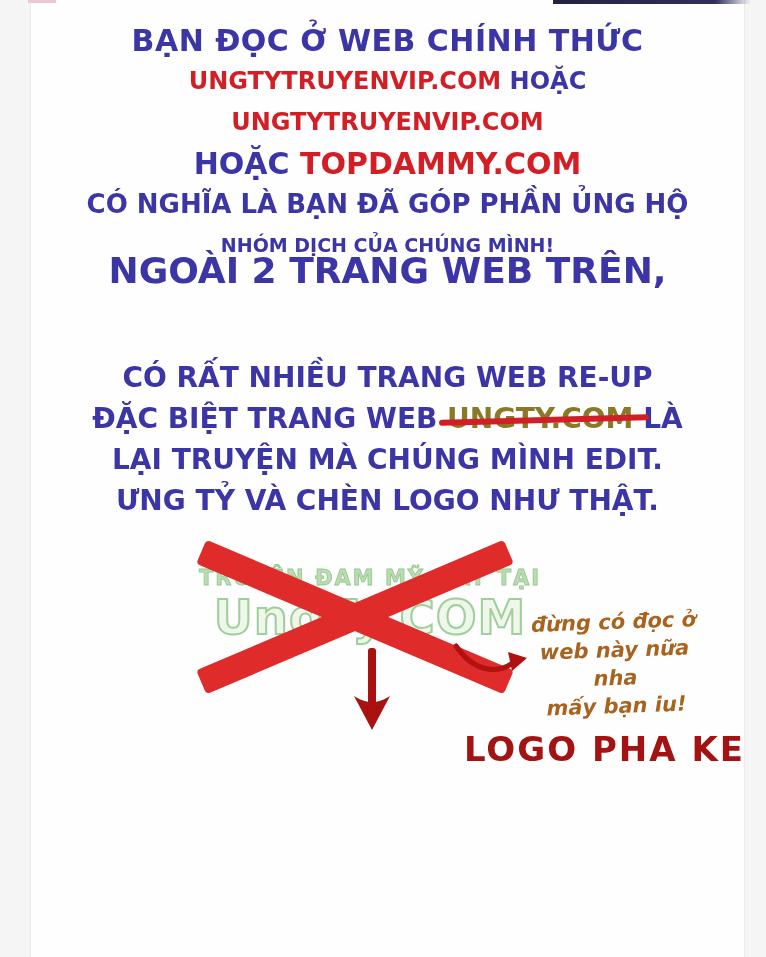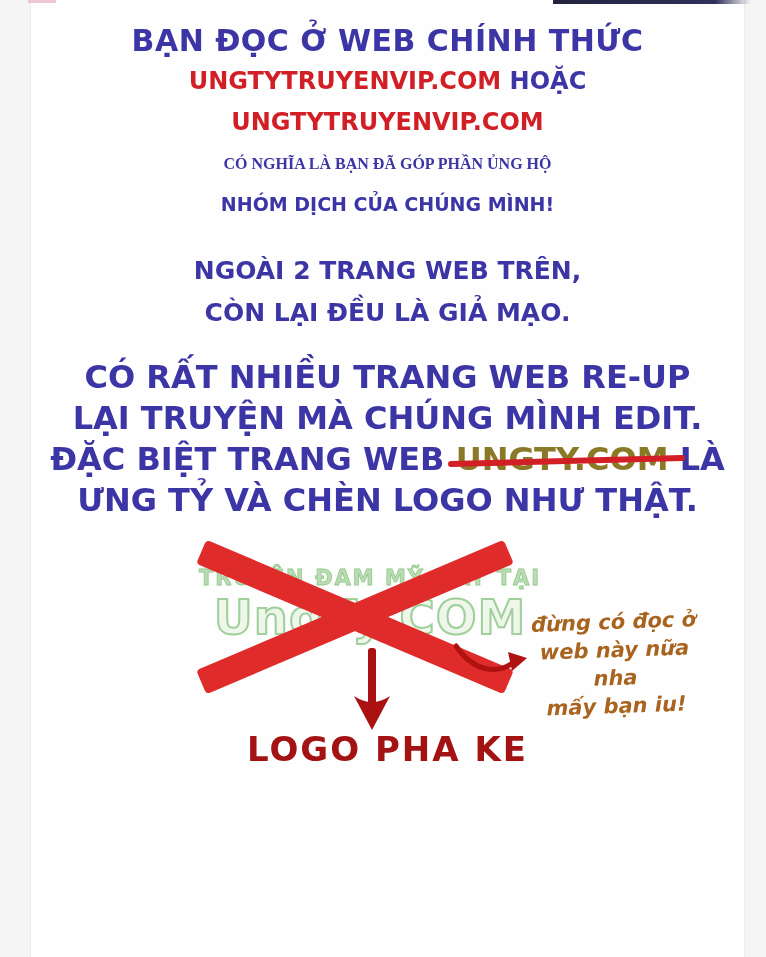--- a/index.html
+++ b/index.html
@@ -15,24 +15,24 @@
     position:absolute; top:0; left:553px; width:198px; height:4px;
     background:linear-gradient(to right, #23233f, #30305a 82%, rgba(48,48,90,0));
   }
   .pinkmark { position:absolute; top:0; left:28px; width:28px; height:3px; background:#ecc6d4; }
 
   .tb { position:absolute; left:30px; right:21px; text-align:center; color:var(--blue,#3b35a5); }
   #intro   { top:20px;  line-height:41px; }
   #intro .l1 { font-size:30px; letter-spacing:.5px; }
   #intro .l2 { font-size:24px; }
   #intro .l3 { font-size:30px; }
-  #intro .l4 { font-size:16px;font-family:Liberation Serif, serif; }
+  #intro .l4 { font-size:26px; }
   #intro .l5 { font-size:19px; }
-  #notice  { top:250px; font-size:25px; line-height:42px; }
-  #warning { top:357px; font-size:32px; line-height:41px; }
+  #notice  { top:250px; font-size:36px; line-height:42px; }
+  #warning { top:357px; font-size:28px; line-height:41px; }
   #footer  { top:846px; font-size:28px; line-height:42px; }
 
   .site-red { color:var(--red,#d21f26); }
   .fake-olive {
     color:var(--olive,#8a7a28); position:relative; white-space:nowrap; display:inline-block;
   }
   .fake-olive::after {
     content:""; position:absolute; left:-8px; right:-16px; top:46%; height:6px;
     background:var(--red,#d21f26); transform:rotate(-1.5deg); border-radius:3px;
   }
@@ -57,50 +57,50 @@
   #redx .bar.b { transform:rotate(-23deg); }
 
   #note {
     position:absolute; left:520px; top:608px; width:190px; text-align:center;
     transform:rotate(-2deg); color:var(--brown,#a8641f);
     font-size:21px; line-height:28px; font-style:italic;
     text-shadow:-1px -1px 0 #fff, 1px -1px 0 #fff, -1px 1px 0 #fff, 1px 1px 0 #fff;
   }
 
   #caption {
-    position:absolute; top:729px; left:30px; right:21px; text-align:center;
+    position:absolute; top:729px; left:30px; right:21px; text-align:right;
     font-size:34px; letter-spacing:2px; color:var(--darkred,#a31313);
   }
   .svgicon { position:absolute; }
 </style>
 </head>
 <body>
 
 <div id="page">
   <div class="edge left"></div>
   <div class="edge right"></div>
   <div class="topstrip"></div>
   <div class="pinkmark"></div>
 
   <div id="intro" class="tb">
     <div class="l1">BẠN ĐỌC Ở WEB CHÍNH THỨC</div>
     <div class="l2"><span class="site-red">UNGTYTRUYENVIP.COM</span> <span>HOẶC</span> <span class="site-red">UNGTYTRUYENVIP.COM</span></div>
+    <div class="l3"><span>HOẶC</span> <span class="site-red">TOPDAMMY.COM</span></div>
     <div class="l4">CÓ NGHĨA LÀ BẠN ĐÃ GÓP PHẦN ỦNG HỘ</div>
     <div class="l5">NHÓM DỊCH CỦA CHÚNG MÌNH!</div>
   </div>
 
   <div id="notice" class="tb">
     <div>NGOÀI 2 TRANG WEB TRÊN,</div>
-    <div>CÒN LẠI ĐỀU LÀ GIẢ MẠO.</div>
   </div>
 
   <div id="warning" class="tb">
     <div>CÓ RẤT NHIỀU TRANG WEB RE-UP</div>
+    <div><span>ĐẶC BIỆT TRANG WEB</span> <span class="fake-olive">UNGTY.COM</span> <span>LÀ</span></div>
     <div>LẠI TRUYỆN MÀ CHÚNG MÌNH EDIT.</div>
-    <div><span>ĐẶC BIỆT TRANG WEB</span> <span class="fake-olive">UNGTY.COM</span> <span>LÀ</span></div>
     <div>ƯNG TỶ VÀ CHÈN LOGO NHƯ THẬT.</div>
   </div>
 
   <div id="fakelogo">
     <div class="logo-tagline">TRUYỆN ĐAM MỸ HAY TẠI</div>
     <div class="logo-site">UngTy.COM</div>
   </div>
 
   <div id="redx">
     <div class="bar a"></div>

